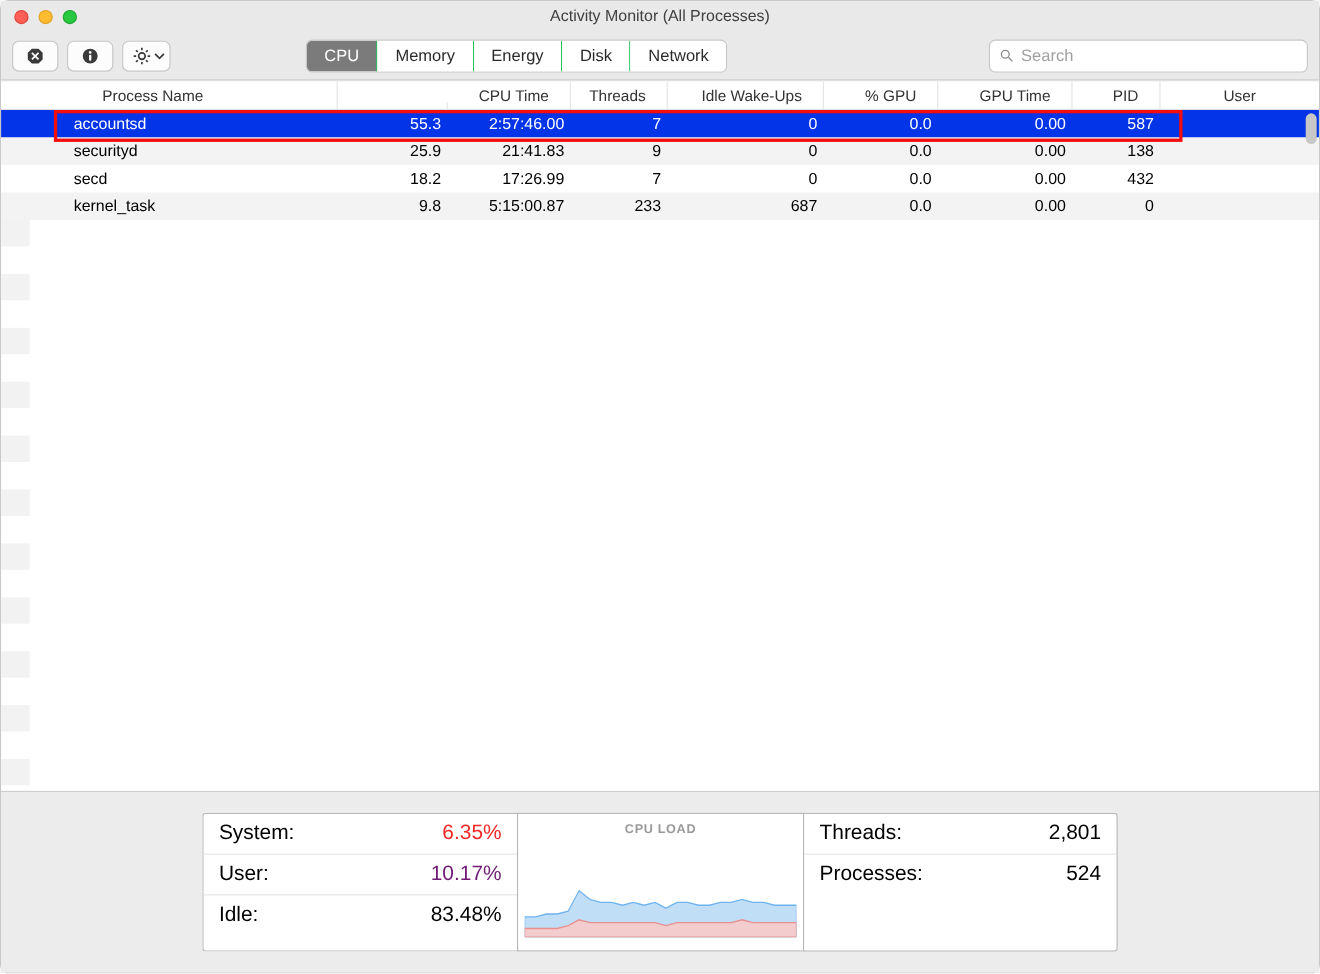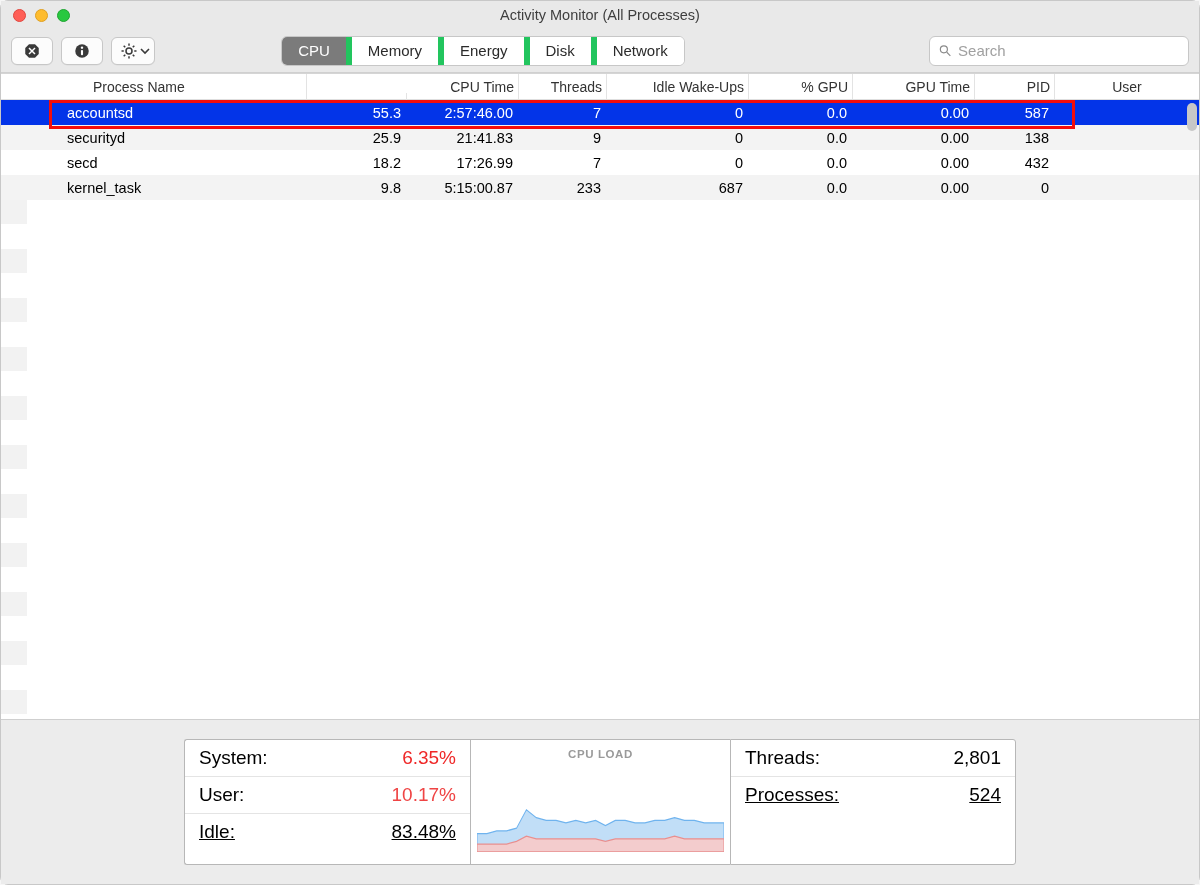--- a/index.html
+++ b/index.html
@@ -52,28 +52,28 @@
   }
   .gear-btn { padding-right: 4px; }
   .seg {
     display: inline-flex;
     border: 1px solid #c7c7c7; border-radius: 6px;
     overflow: hidden; height: 30px;
     background: #fff;
   }
   .seg .segbtn {
     padding: 0 16px; display: flex; align-items: center; justify-content: center;
-    font-size: 15px; color: #2a2a2a; border-right: 6px solid #22c55e;
+    font-size: 15px; color: #2a2a2a; border-right: 1px solid #22c55e;
     cursor: default; background: #fff;
   }
   .seg .segbtn:last-child { border-right: none; }
   .seg .segbtn.active { background: #7b7b7b; color: #fff; }
   .spacer-center { margin-left: auto; margin-right: auto; }
   .search-wrap {
-    position: relative; width: 260px; height: 30px;
+    position: relative; width: 290px; height: 30px;
     border: 1px solid #c7c7c7; border-radius: 6px;
     background: #fff; display: flex; align-items: center;
     padding: 0 8px; margin-left: auto;
   }
   .search-wrap input {
     border: none; outline: none; width: 100%; font-size: 15px;
     color: #333; background: transparent; padding-left: 6px;
   }
   .search-wrap input::placeholder { color: #a0a0a0; }
   .mag { color: #7a7a7a; }
@@ -81,21 +81,21 @@
     flex: 1; display: flex; flex-direction: column;
     background: #fff;
     border-top: 1px solid #d5d5d5;
   }
   .headers {
     display: flex; height: 26px; align-items: center;
     background: #fff;
     border-bottom: 1px solid #dedede;
     font-size: 14px; color: #333;
   }
-  .col { padding: 0 4px; border-right: 1px solid #e3e3e3; height: 100%; display: flex; align-items: center; }
+  .col { padding: 0 19px; border-right: 1px solid #e3e3e3; height: 100%; display: flex; align-items: center; }
   .col:last-child { border-right: none; }
   .c-name { width: 306px; padding-left: 92px; }
   .c-cpu  { width: 100px; justify-content: flex-end; position: relative; margin-top: 38px; }
   .c-cput { width: 112px; justify-content: flex-end; }
   .c-thr  { width: 88px;  justify-content: flex-end; }
   .c-idle { width: 142px; justify-content: flex-end; }
   .c-gpu  { width: 104px; justify-content: flex-end; }
   .c-gput { width: 122px; justify-content: flex-end; }
   .c-pid  { width: 80px;  justify-content: flex-end; }
   .c-user { flex: 1; justify-content: center; }
@@ -138,23 +138,23 @@
     height: 126px;
   }
   .panel.left { width: 286px; border-right: none; border-radius: 3px 0 0 3px; }
   .panel.mid  { width: 260px; border-right: none; }
   .panel.right{ width: 286px; border-radius: 0 3px 3px 0; }
   .panel .prow {
     display: flex; justify-content: space-between;
     padding: 7px 14px; font-size: 19px;
     border-bottom: 1px solid #e4e4e4;
   }
-  .panel .prow:last-child { border-bottom: none; text-decoration: underline; }
+  .panel .prow:last-child { border-bottom: none; }
   .val-red { color: #ef2828; }
-  .val-blue { color: #ef4444; }
+  .val-blue { color: #701a75; }
   .mid-title {
     text-align: center; font-size: 11.5px; letter-spacing: 0.6px;
     color: #9a9a9a; padding-top: 8px; font-weight: 600;
   }
   .chart-area { height: 88px; position: relative; margin: 4px 6px 0 6px; }
   svg.chart { width: 100%; height: 100%; }
   .scrollbar-thumb {
     position: absolute; right: 2px; top: 3px; width: 10px; height: 28px;
     background: #c7c7c7; border-radius: 5px;
   }

